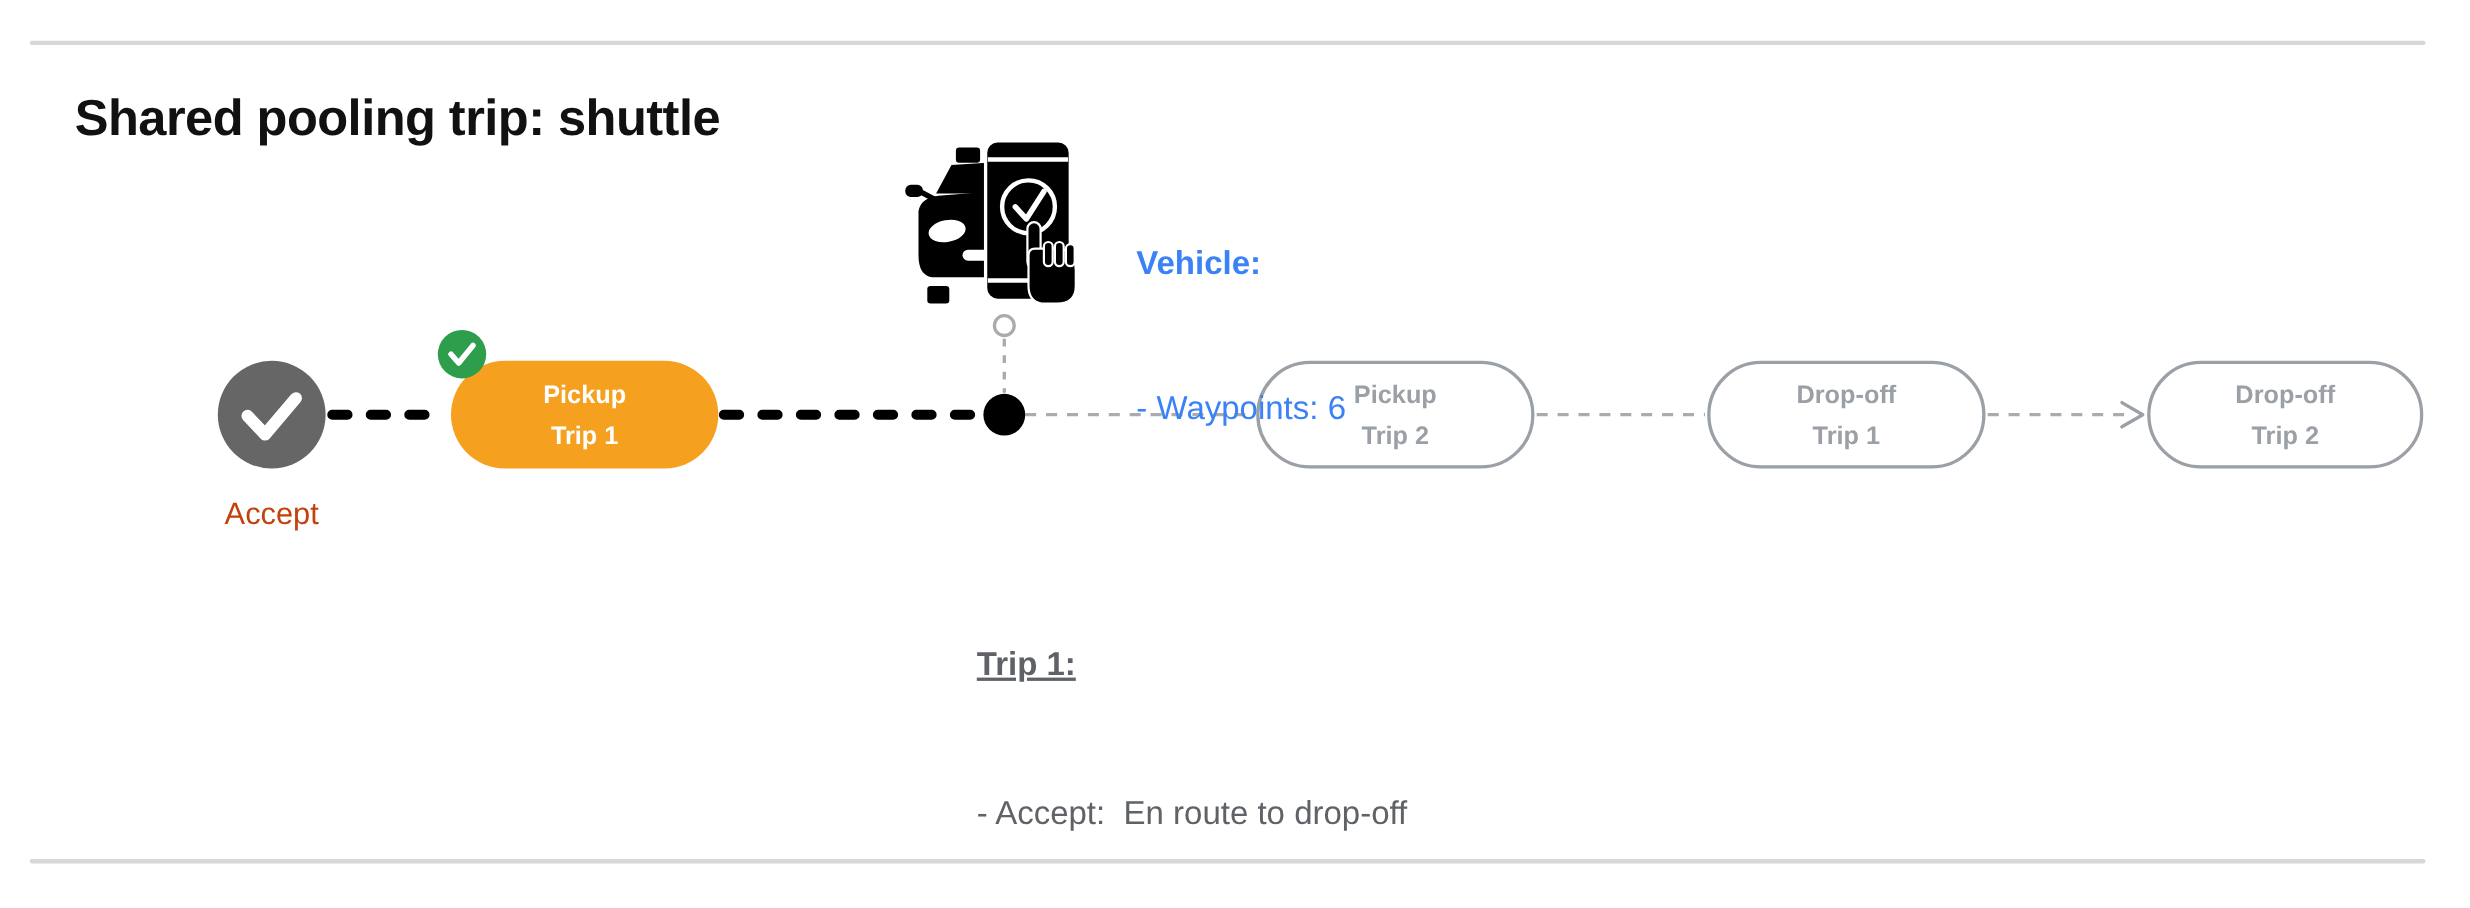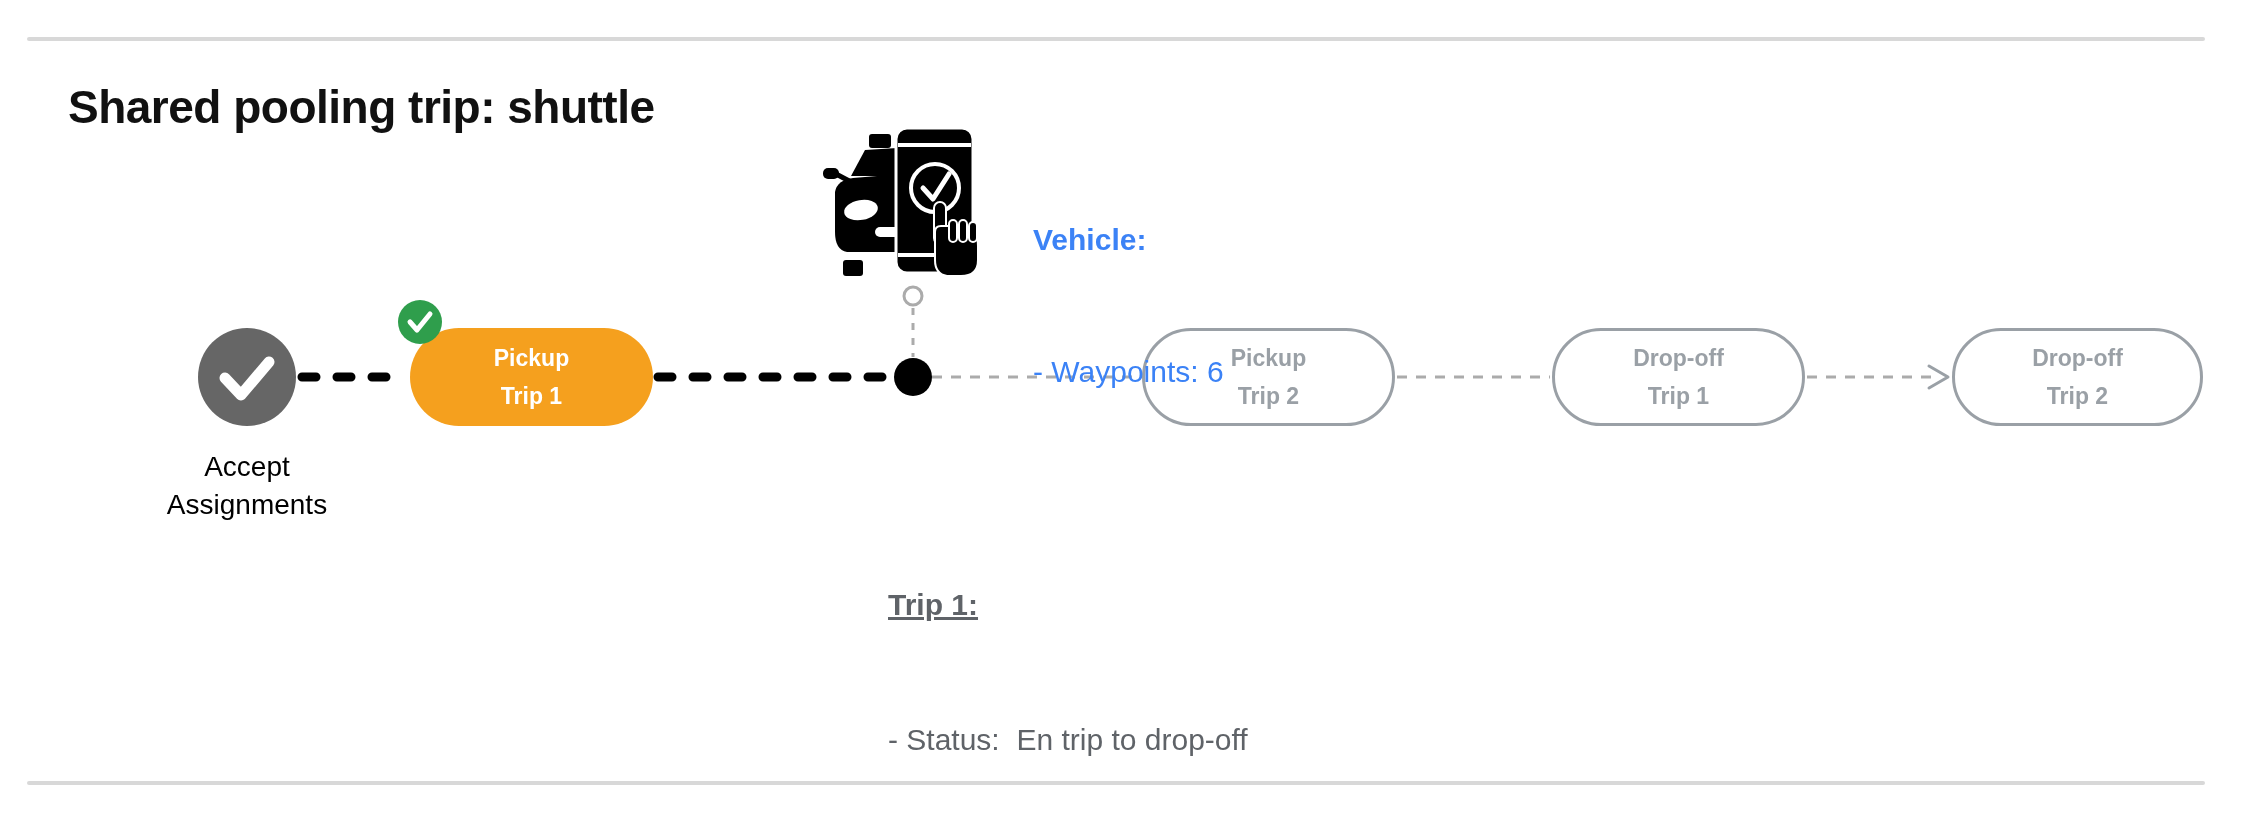--- a/index.html
+++ b/index.html
@@ -26,21 +26,21 @@
   .svg-layer { position: absolute; left: 0; top: 0; width: 2245px; height: 825px; }
 
   
   .node-circle {
     position: absolute; left: 198px; top: 328px;
     width: 98px; height: 98px; border-radius: 50%;
     background: #666666; display: flex; align-items: center; justify-content: center;
   }
   .node-label {
     position: absolute; left: 97px; top: 448px; width: 300px;
-    text-align: center; color: #000000; font-size: 28px; line-height: 38px;
+    text-align: center; color: #c2410c; font-size: 28px; line-height: 38px;
   }
   .pill {
     position: absolute; top: 328px; height: 98px;
     border-radius: 49px;
     display: flex; flex-direction: column; align-items: center; justify-content: center;
     font-weight: bold; font-size: 23px; line-height: 38px; text-align: center;
   }
   .pill.active { left: 410px; width: 243px; background: #F5A01E; color: #ffffff; }
   .pill.pending { background: #ffffff; border: 3px solid #9aa0a6; color: #9aa0a6; }
   .pill.p2 { left: 1142px; width: 253px; }
@@ -117,21 +117,20 @@
     </g>
   </svg>
 
   <div class="node-circle">
     <svg width="98" height="98" viewBox="0 0 98 98">
       <polyline points="27,50 43,67 71,34" fill="none" stroke="#ffffff" stroke-width="11" stroke-linecap="round" stroke-linejoin="round"></polyline>
     </svg>
   </div>
   <div class="node-label">
     <div>Accept</div>
-    <div>Assignments</div>
   </div>
 
   <div class="pill active">
     <div>Pickup</div>
     <div>Trip 1</div>
   </div>
   <div class="badge">
     <svg width="44" height="44" viewBox="0 0 44 44">
       <polyline points="12,22 19,30 32,14" fill="none" stroke="#ffffff" stroke-width="5" stroke-linecap="round" stroke-linejoin="round"></polyline>
     </svg>
@@ -150,20 +149,20 @@
     <div>Trip 2</div>
   </div>
 
   <div class="vehicle-info">
     <div class="vi-title">Vehicle:</div>
     <div>- Waypoints: 6</div>
   </div>
 
   <div class="trip-info">
     <div class="bold">Trip 1:</div>
-    <div>- Status:  En trip to drop-off</div>
+    <div>- Accept:  En route to drop-off</div>
     
     
     
     
   </div>
 
 </div>
 
 </body></html>

